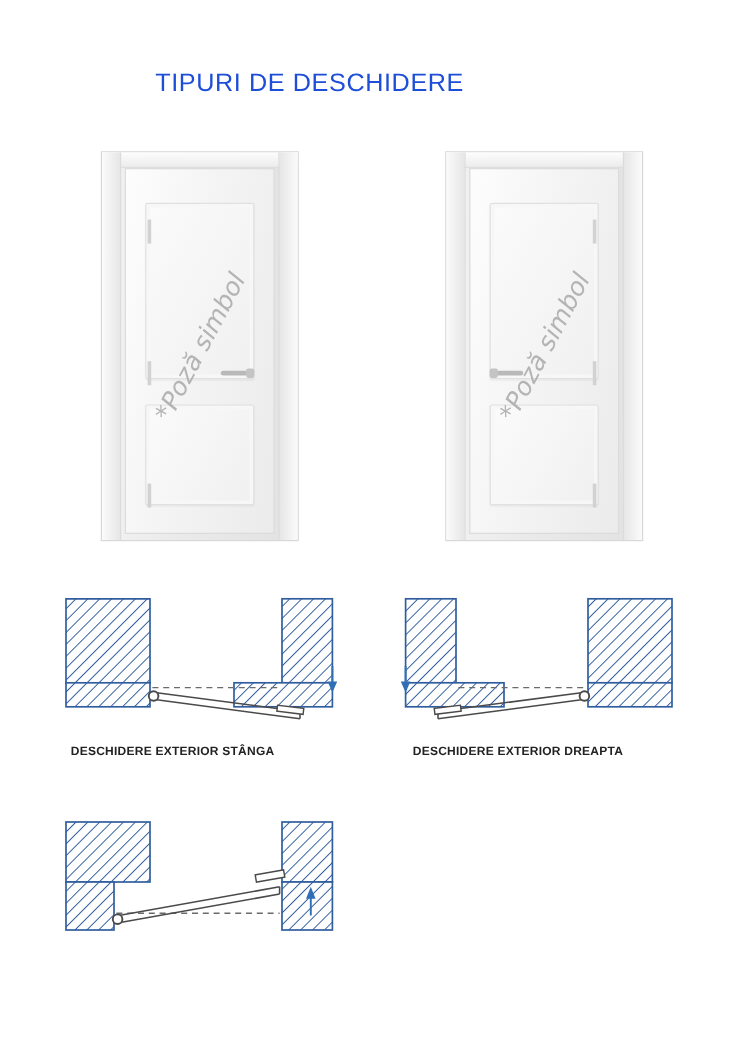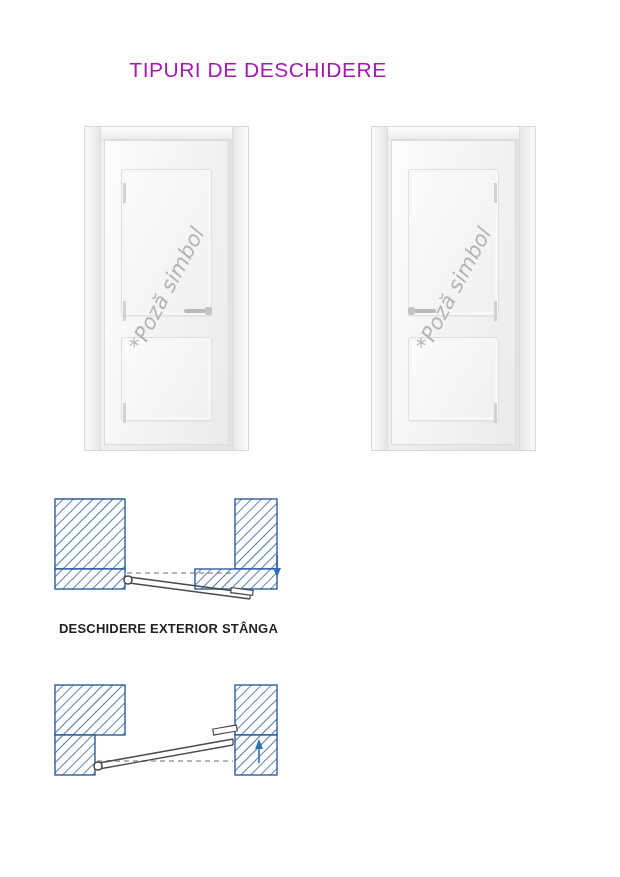--- a/index.html
+++ b/index.html
@@ -24,21 +24,21 @@
 
   
   .page-title {
     position: absolute;
     top: 58px;
     left: 0;
     width: 516px;
     text-align: center;
     font-size: 21px;
     letter-spacing: 0.5px;
-    color: #a21caf;
+    color: #1d4ed8;
     font-weight: 400;
   }
 
   
   .door-row {
     position: absolute;
     top: 126px;
     left: 0;
     width: 620px;
     height: 330px;
@@ -156,21 +156,21 @@
   }
   .d1 { left: 45px;  top: 497px; }
   .d2 { left: 330px; top: 497px; }
   .d3 { left: 45px;  top: 683px; }
   .d4 { left: 330px; top: 683px; }
 
   .diagram svg { display: block; }
 
   .diagram-caption {
     margin-top: 12px;
-    font-size: 13px;
+    font-size: 10px;
     font-weight: bold;
     color: #222;
     letter-spacing: .2px;
     text-align: left;
     padding-left: 14px;
   }
   .d2 .diagram-caption,
   .d4 .diagram-caption { padding-left: 14px; }
 </style>
 </head>
@@ -246,20 +246,38 @@
       <circle cx="83" cy="83" r="4" fill="#ffffff" stroke="#4a4a4a" stroke-width="1.6"></circle>
 
       <rect x="186" y="92" width="22" height="5" fill="#ffffff" stroke="#4a4a4a" stroke-width="1.2" transform="rotate(7 197 94)"></rect>
 
       <line x1="232" y1="58" x2="232" y2="76" stroke="#2f6fb5" stroke-width="1.6"></line>
       <polygon points="232,80 228,71 236,71" fill="#2f6fb5"></polygon>
     </svg>
     <div class="diagram-caption">DESCHIDERE EXTERIOR STÂNGA</div>
   </div>
 
+  <div class="diagram d2">
+    <svg width="240" height="112" viewBox="0 0 240 112">
+      <rect x="8" y="2" width="42" height="70" fill="url(#hatch)" stroke="#2f5d9e" stroke-width="1.4"></rect>
+      <rect x="8" y="72" width="82" height="20" fill="url(#hatch)" stroke="#2f5d9e" stroke-width="1.4"></rect>
+      <rect x="160" y="2" width="70" height="70" fill="url(#hatch)" stroke="#2f5d9e" stroke-width="1.4"></rect>
+      <rect x="160" y="72" width="70" height="20" fill="url(#hatch)" stroke="#2f5d9e" stroke-width="1.4"></rect>
+      <line x1="52" y1="76" x2="158" y2="76" stroke="#6a6a6a" stroke-width="1.2" stroke-dasharray="5 4"></line>
+      <line x1="35" y1="96" x2="156" y2="80" stroke="#4a4a4a" stroke-width="1.3"></line>
+      <line x1="35" y1="102" x2="156" y2="86" stroke="#4a4a4a" stroke-width="1.3"></line>
+      <line x1="35" y1="96" x2="35" y2="102" stroke="#4a4a4a" stroke-width="1.3"></line>
+      <line x1="156" y1="80" x2="156" y2="86" stroke="#4a4a4a" stroke-width="1.3"></line>
+      <circle cx="157" cy="83" r="4" fill="#ffffff" stroke="#4a4a4a" stroke-width="1.6"></circle>
+      <rect x="32" y="92" width="22" height="5" fill="#ffffff" stroke="#4a4a4a" stroke-width="1.2" transform="rotate(-7 43 94)"></rect>
+      <line x1="8" y1="58" x2="8" y2="76" stroke="#2f6fb5" stroke-width="1.6"></line>
+      <polygon points="8,80 4,71 12,71" fill="#2f6fb5"></polygon>
+    </svg>
+    <div class="diagram-caption">DESCHIDERE EXTERIOR DREAPTA</div>
+  </div>
 
   <div class="diagram d3">
     <svg width="240" height="112" viewBox="0 0 240 112">
       <rect x="10" y="2" width="70" height="50" fill="url(#hatch)" stroke="#2f5d9e" stroke-width="1.4"></rect>
       <rect x="10" y="52" width="40" height="40" fill="url(#hatch)" stroke="#2f5d9e" stroke-width="1.4"></rect>
       <rect x="190" y="2" width="42" height="50" fill="url(#hatch)" stroke="#2f5d9e" stroke-width="1.4"></rect>
       <rect x="190" y="52" width="42" height="40" fill="url(#hatch)" stroke="#2f5d9e" stroke-width="1.4"></rect>
       <line x1="52" y1="78" x2="188" y2="78" stroke="#6a6a6a" stroke-width="1.2" stroke-dasharray="5 4"></line>
       <line x1="54" y1="80" x2="188" y2="56" stroke="#4a4a4a" stroke-width="1.3"></line>
       <line x1="54" y1="86" x2="188" y2="62" stroke="#4a4a4a" stroke-width="1.3"></line>

